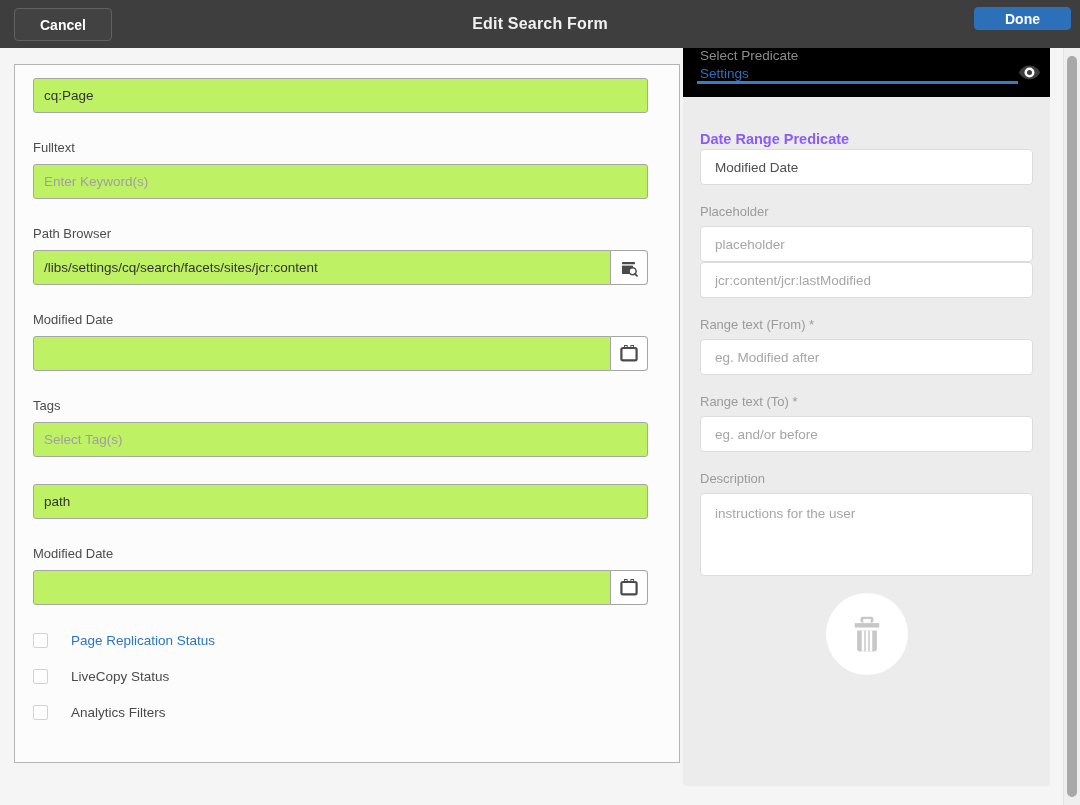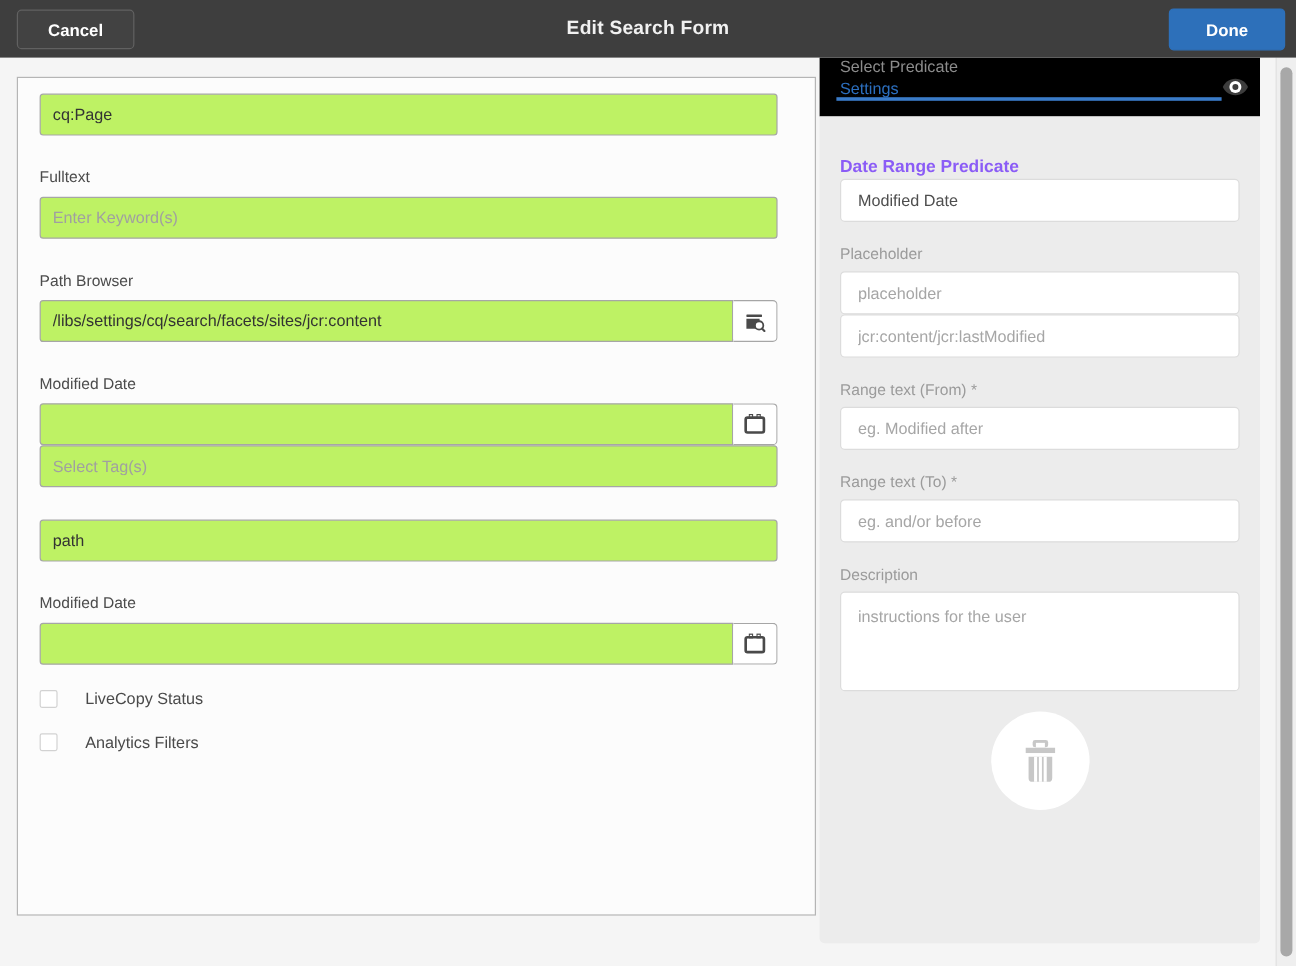--- a/index.html
+++ b/index.html
@@ -13,21 +13,21 @@
   .topbar .title{
     position:absolute;left:0;right:0;top:0;height:48px;line-height:48px;text-align:center;
     color:#f1f1f1;font-size:16px;font-weight:600;letter-spacing:.2px;
   }
   .btn-cancel{
     position:absolute;left:14px;top:8px;height:33px;padding:0 25px;z-index:6;
     background:#424242;border:1px solid #616161;border-radius:4px;
     color:#ffffff;font-size:14px;font-weight:700;font-family:inherit;cursor:pointer;
   }
   .btn-done{
-    position:absolute;right:9px;top:7px;height:35px;padding:0 30px;z-index:6;
+    position:absolute;right:9px;top:7px;height:23px;padding:0 30px;z-index:6;
     background:#2d70ba;border:1px solid #2d70ba;border-radius:4px;
     color:#ffffff;font-size:14px;font-weight:700;font-family:inherit;cursor:pointer;
   }
   
   .card{
     position:absolute;left:14px;top:64px;width:666px;height:699px;box-sizing:border-box;
     background:#fcfcfc;border:1px solid #b5b5b5;
     padding:13px 31px 0 18px;overflow:hidden;
   }
   .f-label{font-size:13px;line-height:14px;color:#4c4c4c;margin:28px 0 9px;}
@@ -144,20 +144,21 @@
           <rect x="11.4" y="1" width="3.6" height="4" fill="#4a4a4a"></rect>
           <rect x="5.9" y="2" width="1.8" height="2" fill="#ffffff"></rect>
           <rect x="12.3" y="2" width="1.8" height="2" fill="#ffffff"></rect>
           <rect x="2.4" y="4" width="15.2" height="12.4" rx="1.6" fill="none" stroke="#4a4a4a" stroke-width="2.2"></rect>
         </svg>
       </button>
     </div>
   </div>
 
   <div class="field">
+    <div class="f-label">Tags</div>
     <input class="c-input" placeholder="Select Tag(s)" style="">
   </div>
 
   <div class="field no-label">
     <input class="c-input" value="path" style="">
   </div>
 
   <div class="field">
     <div class="f-label">Modified Date</div>
     <div class="input-group">
@@ -167,20 +168,24 @@
           <rect x="5" y="1" width="3.6" height="4" fill="#4a4a4a"></rect>
           <rect x="11.4" y="1" width="3.6" height="4" fill="#4a4a4a"></rect>
           <rect x="5.9" y="2" width="1.8" height="2" fill="#ffffff"></rect>
           <rect x="12.3" y="2" width="1.8" height="2" fill="#ffffff"></rect>
           <rect x="2.4" y="4" width="15.2" height="12.4" rx="1.6" fill="none" stroke="#4a4a4a" stroke-width="2.2"></rect>
         </svg>
       </button>
     </div>
   </div>
 
+  <div class="cb-row first">
+    <span class="cb"></span>
+    <span class="cb-label link">Page Replication Status</span>
+  </div>
   <div class="cb-row">
     <span class="cb"></span>
     <span class="cb-label">LiveCopy Status</span>
   </div>
   <div class="cb-row">
     <span class="cb"></span>
     <span class="cb-label">Analytics Filters</span>
   </div>
 
 </section>

